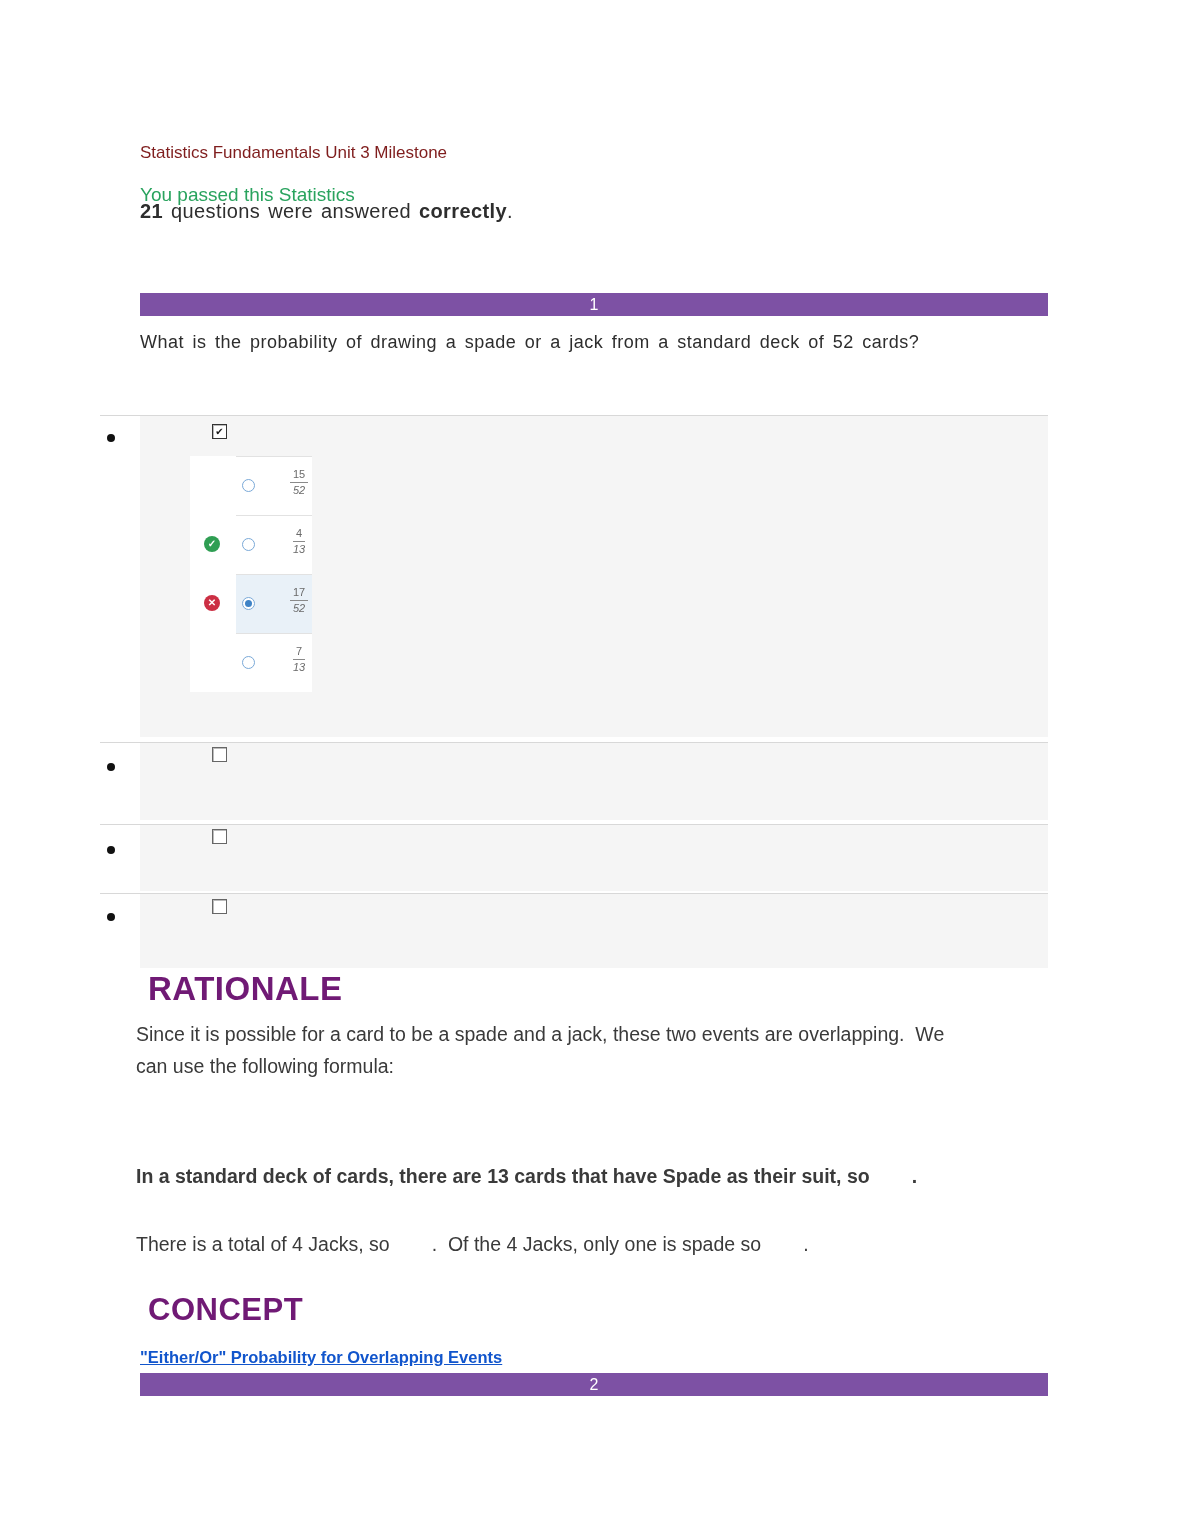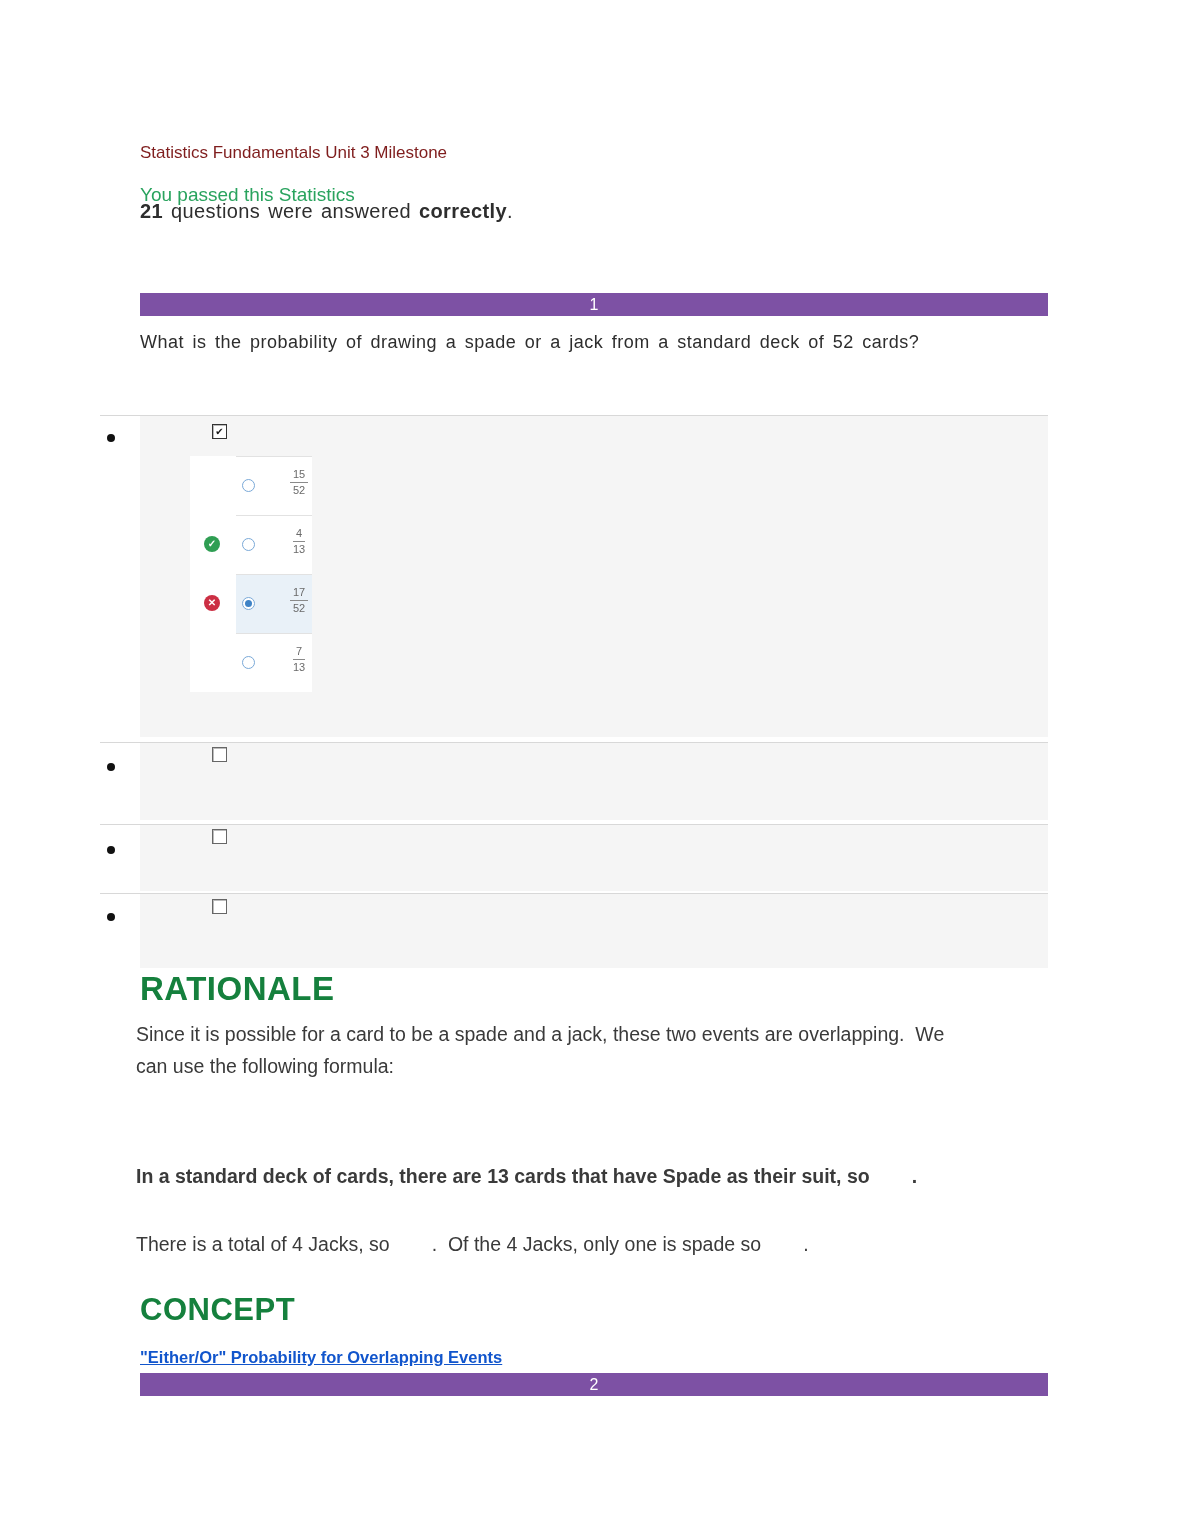--- a/index.html
+++ b/index.html
@@ -43,23 +43,23 @@
                  color:#fff; font-size:10px; font-weight:bold; line-height:16px; text-align:center; }
   .status-correct { background:#2f9e53; }
   .status-incorrect { background:#cc2f44; }
   .radio { position:absolute; left:52px; top:23px; width:13px; height:13px; border:1.5px solid #7aa9d8;
            border-radius:50%; background:#fff; }
   .radio.selected::after { content:""; display:block; width:7px; height:7px; margin:1.5px;
                            border-radius:50%; background:#3f83c6; }
   .frac { position:absolute; left:76px; top:11px; display:inline-flex; flex-direction:column;
           align-items:center; font-size:11px; color:#6a6a6a; line-height:1.35;margin-left:24px; }
   .frac .num { border-bottom:1px solid #8a8a8a; padding:0 3px; }
-  .frac .den { padding:0 3px; }
+  .frac .den { padding:0 3px;font-style:italic; }
 
-  .big-heading { left:140px; font-weight:bold; color:#15803d; letter-spacing:0.5px; }
+  .big-heading { left:148px; font-weight:bold; color:#701a75; letter-spacing:0.5px; }
   .h-rationale { top:970px; font-size:33px; }
   .h-concept  { top:1292px; font-size:31px; }
 
   .body-par { left:136px; width:840px; font-size:19.5px; color:#3a3a3a; line-height:1.65; }
   .par-1 { top:1018px; }
   .par-2 { top:1160px;font-weight:bold; }
   .par-3 { top:1228px; }
   .formula-gap { display:inline-block; width:42px; }
 
   .concept-link { left:140px; top:1348px; font-size:16.5px; font-weight:bold; color:#1155cc;

